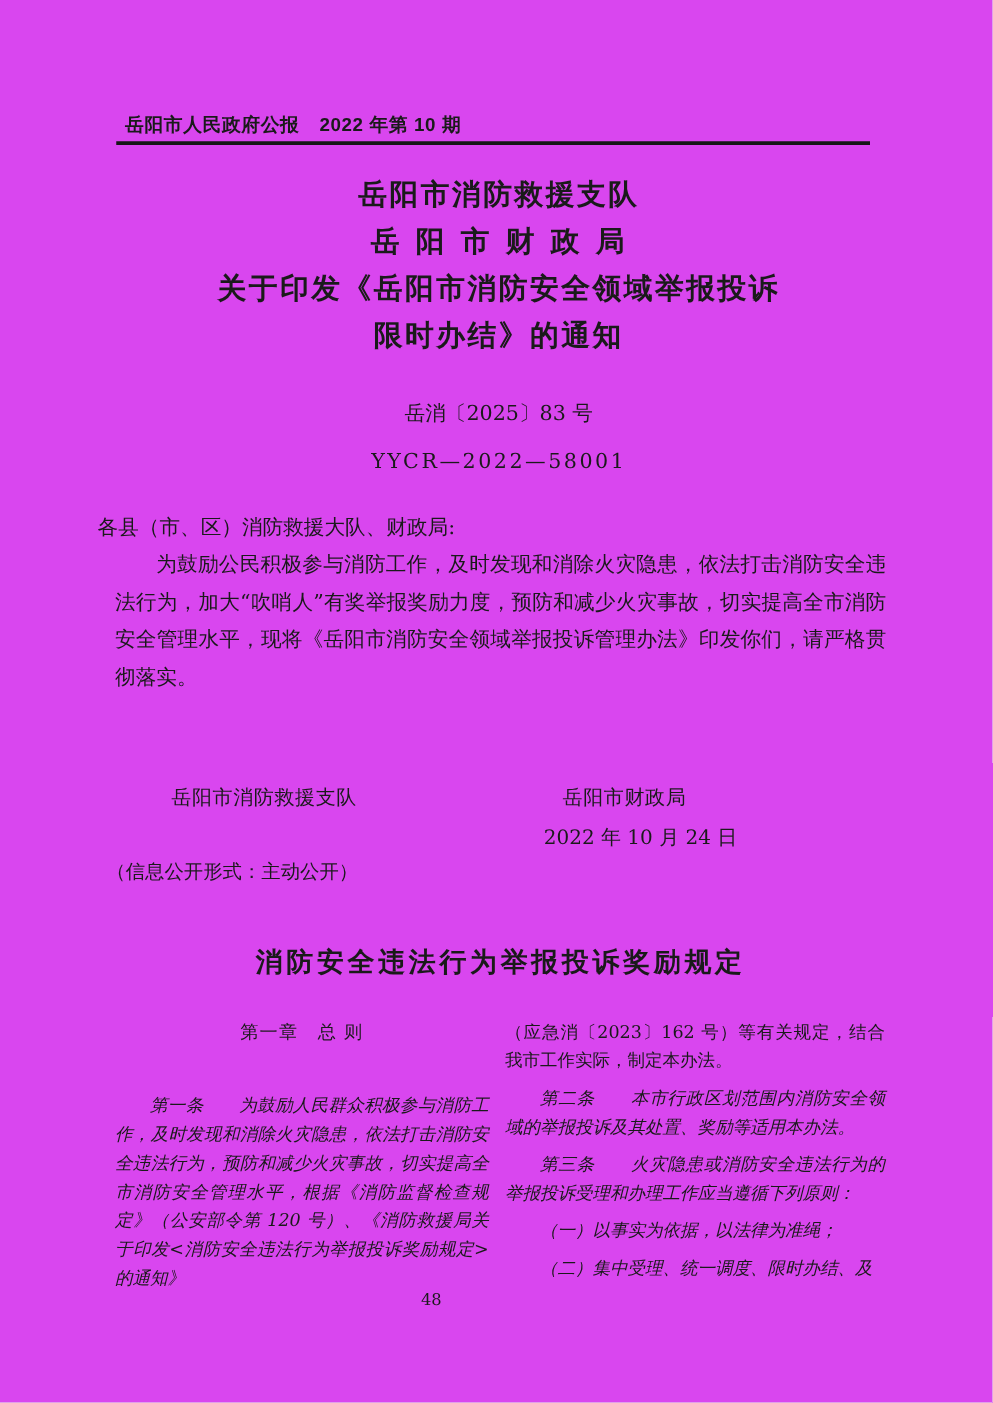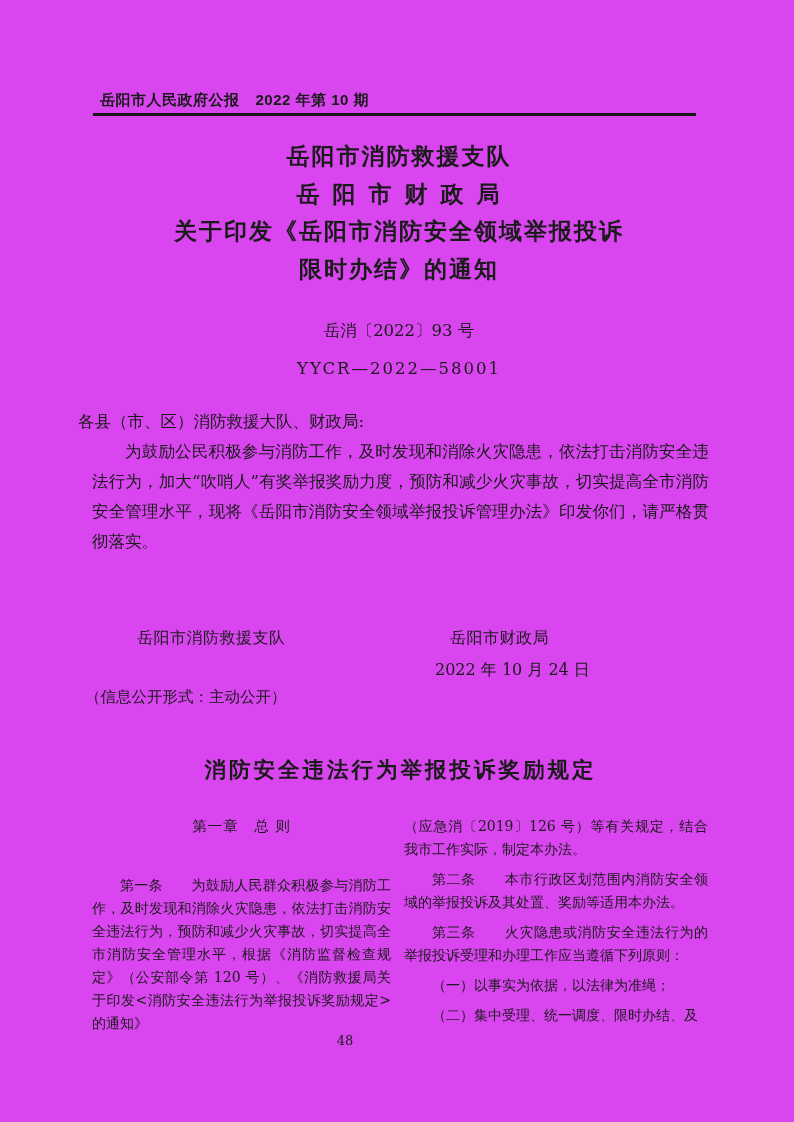--- a/index.html
+++ b/index.html
@@ -106,21 +106,21 @@
     text-align: justify;
   }
   .col-left  { width: 299px; margin-right: 13px; }
   .col-right { width: 304px; }
   .chapter-heading {
     text-align: center;
     font-size: 14.5px;
     margin-bottom: 36px;
     letter-spacing: 1px;
   }
-  .art-indent { text-indent: 28px; }
+  .art-indent { text-indent: 28px; font-style: italic; }
   .no-indent  { text-indent: 0; }
   .col-right p + p { margin-top: 7px; }
   .page-number {
     position: absolute;
     left: 0;
     top: 1033px;
     width: 690px;
     text-align: center;
     font-size: 13px;
   }
@@ -136,42 +136,42 @@
   <div class="header-rule"></div>
 
   <div class="notice-title">
     <div>岳阳市消防救援支队</div>
     <div class="line-spaced">岳阳市财政局</div>
     <div>关于印发《岳阳市消防安全领域举报投诉</div>
     <div>限时办结》的通知</div>
   </div>
 
   <div class="doc-number-block">
-    <div>岳消〔2022〕93 号</div>
+    <div>岳消〔2025〕83 号</div>
     <div class="index">YYCR—2022—58001</div>
   </div>
 
   <div class="salutation">各县（市、区）消防救援大队、财政局:</div>
 
   <div class="notice-body">为鼓励公民积极参与消防工作，及时发现和消除火灾隐患，依法打击消防安全违法行为，加大“吹哨人”有奖举报奖励力度，预防和减少火灾事故，切实提高全市消防安全管理水平，现将《岳阳市消防安全领域举报投诉管理办法》印发你们，请严格贯彻落实。</div>
 
   <div class="signer-left">岳阳市消防救援支队</div>
   <div class="signer-right">岳阳市财政局</div>
   <div class="sign-date">2022 年 10 月 24 日</div>
   <div class="disclosure">（信息公开形式：主动公开）</div>
 
   <div class="reg-title">消防安全违法行为举报投诉奖励规定</div>
 
   <div class="columns">
     <div class="col col-left">
       <div class="chapter-heading">第一章　总 则</div>
       <p class="art-indent">第一条　　为鼓励人民群众积极参与消防工作，及时发现和消除火灾隐患，依法打击消防安全违法行为，预防和减少火灾事故，切实提高全市消防安全管理水平，根据《消防监督检查规定》（公安部令第 120 号）、《消防救援局关于印发&lt;消防安全违法行为举报投诉奖励规定&gt;的通知》</p>
     </div>
     <div class="col col-right">
-      <p class="no-indent">（应急消〔2019〕126 号）等有关规定，结合我市工作实际，制定本办法。</p>
+      <p class="no-indent">（应急消〔2023〕162 号）等有关规定，结合我市工作实际，制定本办法。</p>
       <p class="art-indent">第二条　　本市行政区划范围内消防安全领域的举报投诉及其处置、奖励等适用本办法。</p>
       <p class="art-indent">第三条　　火灾隐患或消防安全违法行为的举报投诉受理和办理工作应当遵循下列原则：</p>
       <p class="art-indent">（一）以事实为依据，以法律为准绳；</p>
       <p class="art-indent">（二）集中受理、统一调度、限时办结、及</p>
     </div>
   </div>
 
   <div class="page-number">48</div>
 
 </div>

